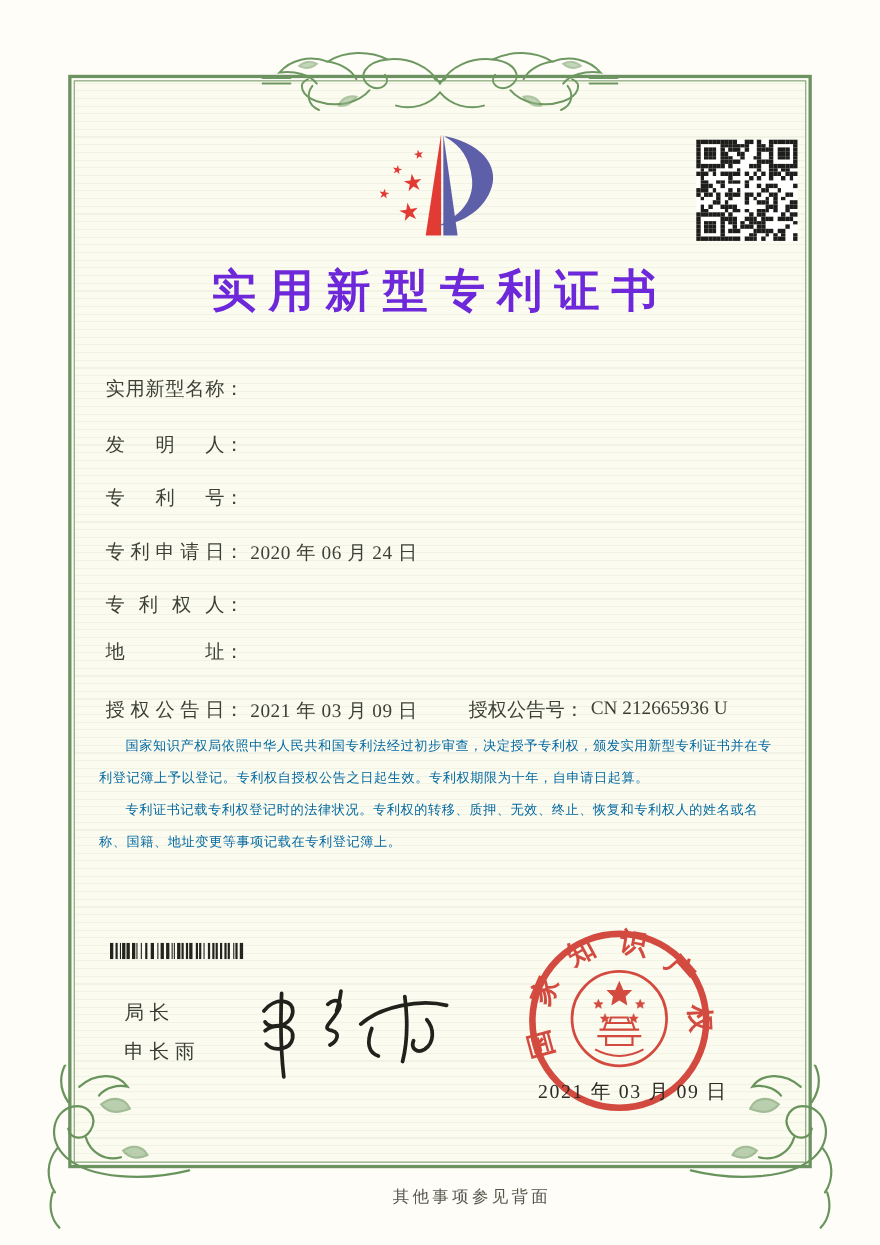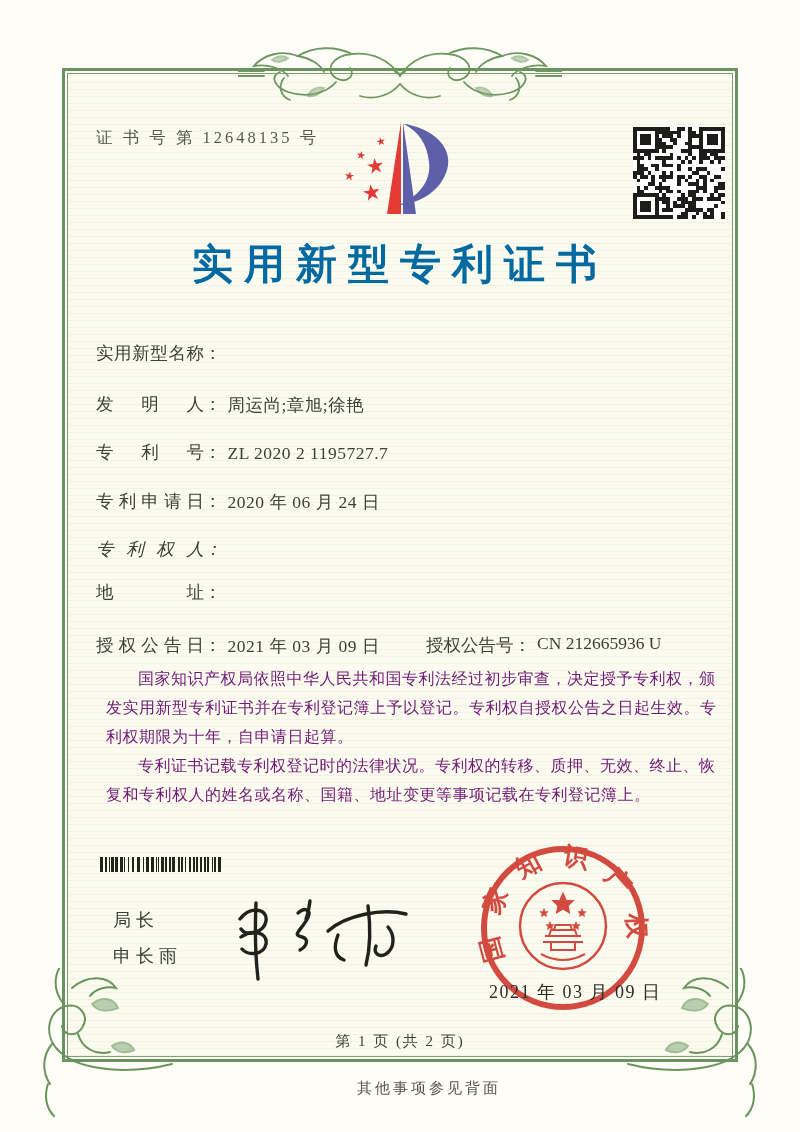--- a/index.html
+++ b/index.html
@@ -36,37 +36,37 @@
   .qr{
     position:absolute;left:633px;top:127px;width:92px;height:92px;z-index:3;
     display:grid;grid-template-columns:repeat(25,1fr);grid-template-rows:repeat(25,1fr);
     background:#fff;
   }
   .qr div{background:transparent;}
   .qr div.on{background:#1d1d1b;}
   
   .title{
     position:absolute;left:0;top:237px;width:100%;text-align:center;z-index:3;
-    font-size:41px;font-weight:700;letter-spacing:11px;color:#0369a1;
+    font-size:41px;font-weight:700;letter-spacing:11px;color:#6d28d9;
   }
   
   .row{position:absolute;left:96px;width:612px;z-index:3;display:flex;align-items:flex-start;
        font-size:17.5px;color:#3d4036;}
   .lbl{display:inline-block;width:108px;text-align:justify;text-align-last:justify;flex:0 0 108px;}
   .colon{flex:0 0 auto;margin-right:6px;}
   .val{flex:1 1 auto;line-height:1.55;letter-spacing:0.5px;}
   #row-0{top:341px;} #row-1{top:392px;} #row-2{top:440px;}
-  #row-3{top:489px;} #row-4{top:537px;font-style:italic;} #row-5{top:580px;}
+  #row-3{top:489px;} #row-4{top:537px;} #row-5{top:580px;}
   #row-grant{top:633px;}
   #row-grant .pair2{position:absolute;left:330px;top:0;display:flex;}
   #row-grant .lbl2{display:inline-block;}
   
   .body-text{
-    position:absolute;left:106px;top:664px;width:614px;z-index:3;
-    font-size:16px;line-height:29px;color:#701a75;letter-spacing:0.5px;
+    position:absolute;left:90px;top:664px;width:614px;z-index:3;
+    font-size:12px;line-height:29px;color:#0369a1;letter-spacing:0.5px;
   }
   .body-text p{margin:0;text-indent:2em;}
   
   .barcode{
     position:absolute;left:100px;top:857px;width:212px;height:15px;z-index:3;
     display:flex;overflow:hidden;align-items:stretch;
   }
   .barcode i{display:block;height:100%;}
   .barcode i.b{background:#24241f;}
   
@@ -128,21 +128,20 @@
       <path d="M48,34 C36,16 42,-4 58,-12"></path>
       <path d="M58,20 C74,6 94,8 102,20 C94,18 82,20 76,28"></path>
       <path d="M64,66 C68,80 82,88 96,84"></path>
       <path d="M38,76 C28,88 28,104 36,116"></path>
       <path d="M34,116 C30,128 32,140 40,148"></path>
       <path d="M78,36 C88,28 100,30 104,40 C94,44 84,44 78,36 Z" fill="#8fb284" opacity="0.6"></path>
       <path d="M98,78 C106,72 116,74 120,82 C112,86 103,85 98,78 Z" fill="#8fb284" opacity="0.6"></path>
     </g>
   </svg>
 
-  <div class="cert-no">证 书 号 第 12648135 号</div>
 
   <div class="logo">
     <span class="star" style="left:46px;top:28px;font-size:11px;transform:rotate(-12deg)">★</span>
     <span class="star" style="left:26px;top:42px;font-size:11px;transform:rotate(10deg)">★</span>
     <span class="star" style="left:36px;top:48px;font-size:21px;transform:rotate(-8deg)">★</span>
     <span class="star" style="left:14px;top:62px;font-size:12px;transform:rotate(8deg)">★</span>
     <span class="star" style="left:32px;top:74px;font-size:22px;transform:rotate(-10deg)">★</span>
     <svg width="160" height="130" viewBox="0 0 160 130">
       <polygon points="71,14 57,106 71,106" fill="#e23b34"></polygon>
       <polygon points="73,14 73,106 86,106" fill="#5d60a8"></polygon>
@@ -780,26 +779,24 @@
 
   <div class="title">实用新型专利证书</div>
 
   <div class="row" id="row-0">
     <span class="lbl">实用新型名称</span>
       <span class="colon">：</span>
   </div>
   <div class="row" id="row-1">
     <span class="lbl">发明人</span>
       <span class="colon">：</span>
-    <span class="val">周运尚;章旭;徐艳</span>
   </div>
   <div class="row" id="row-2">
     <span class="lbl">专利号</span>
       <span class="colon">：</span>
-    <span class="val">ZL 2020 2 1195727.7</span>
   </div>
   <div class="row" id="row-3">
     <span class="lbl">专利申请日</span>
       <span class="colon">：</span>
     <span class="val">2020 年 06 月 24 日</span>
   </div>
   <div class="row" id="row-4">
     <span class="lbl">专利权人</span>
       <span class="colon">：</span>
   </div>
@@ -928,16 +925,15 @@
         <path d="M68,94 h36"></path>
         <path d="M66,100 h40"></path>
         <path d="M74,100 v8 h24 v-8"></path>
         <path d="M64,112 q22,12 44,0"></path>
       </g>
     </g>
   </svg>
 
   <div class="seal-date">2021 年 03 月 09 日</div>
 
-  <div class="pagination">第 1 页 (共 2 页)</div>
   <div class="back-note">其他事项参见背面</div>
 
 </div>
 
 </body></html>

